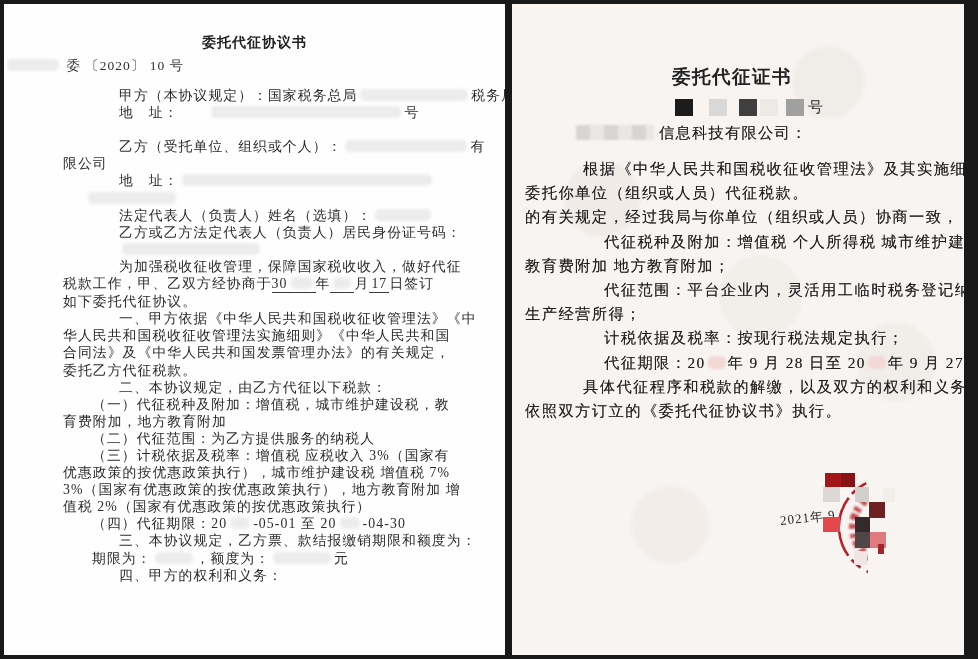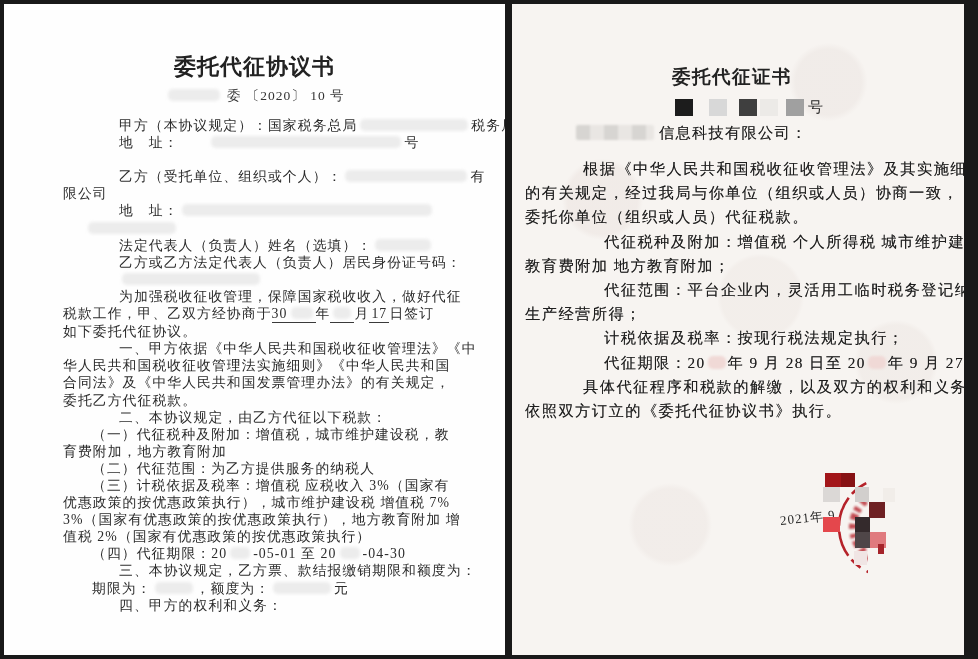--- a/index.html
+++ b/index.html
@@ -12,22 +12,22 @@
   #right-page{left:508px;width:452px;color:#1e1e1e;
       background-color:#f7f4f1;
       background-image:
         radial-gradient(circle at 20% 30%, rgba(214,196,190,.18) 0 6%, transparent 7%),
         radial-gradient(circle at 70% 12%, rgba(205,190,185,.15) 0 5%, transparent 6%),
         radial-gradient(circle at 85% 55%, rgba(210,195,188,.14) 0 7%, transparent 8%),
         radial-gradient(circle at 35% 80%, rgba(215,200,195,.16) 0 6%, transparent 7%),
         radial-gradient(circle at 55% 45%, rgba(225,214,208,.20) 0 9%, transparent 10%);}
   .doc-title{text-align:center;font-family:"Liberation Sans","DejaVu Sans",sans-serif;
              font-weight:bold;color:#222;}
-  #left-title{margin-top:48px;font-size:22px;letter-spacing:1px;}
-  #docno-line{margin-top:5px;text-align:center;font-size:13.5px;letter-spacing:1px;color:#333;}
+  #left-title{margin-top:30px;font-size:14px;letter-spacing:1px;}
+  #docno-line{margin-top:5px;text-align:left;font-size:13.5px;letter-spacing:1px;color:#333;}
   #right-title{margin-top:60px;font-size:18.5px;letter-spacing:1.5px;transform:translateX(-6px);}
   #left-body{margin:12px 0 0 59px;width:390px;font-size:13.8px;letter-spacing:1.1px;
              line-height:17.1px;}
   #right-body{margin:13px 0 0 13px;width:424px;font-size:15.3px;letter-spacing:1.4px;
               line-height:24.2px;text-shadow:0 0 .4px rgba(30,30,30,.55);}
   .ln{min-height:17.1px;white-space:nowrap;}
   #right-body .ln{min-height:24.2px;}
   .ind-para{padding-left:56px;} .ind-list{padding-left:29px;} .ind-left9{padding-left:22px;}
   .ind-p1{padding-left:58px;} .ind-p2{padding-left:79px;}
   .seg-r{display:inline-block;height:12px;border-radius:5px;background:#ececec;
@@ -99,22 +99,22 @@
   <div id="right-page" class="page">
     <div id="right-title" class="doc-title">委托代征证书</div>
     <div id="code-row">
       <span id="code-squares"><span class="sq" style="background: rgb(28, 28, 28); margin-right: 16px;"></span><span class="sq" style="background: rgb(216, 216, 216); margin-right: 12px;"></span><span class="sq" style="background: rgb(63, 63, 63); margin-right: 3px;"></span><span class="sq" style="background: rgb(236, 234, 231); margin-right: 8px;"></span><span class="sq" style="background: rgb(160, 160, 160); margin-right: 2px;"></span></span><span id="code-suffix">号</span>
     </div>
     <div id="company-line">
       <span id="company-redact" style="width: 78px;"></span><span>信息科技有限公司：</span>
     </div>
     <div id="right-body">
         <div class="ln ind-p1"><span class="seg-t">根据《中华人民共和国税收征收管理法》及其实施细则</span></div>
+        <div class="ln"><span class="seg-t">委托你单位（组织或人员）代征税款。</span></div>
         <div class="ln"><span class="seg-t">的有关规定，经过我局与你单位（组织或人员）协商一致，</span></div>
-        <div class="ln"><span class="seg-t">委托你单位（组织或人员）代征税款。</span></div>
         <div class="ln ind-p2"><span class="seg-t">代征税种及附加：增值税 个人所得税 城市维护建设税</span></div>
         <div class="ln"><span class="seg-t">教育费附加 地方教育附加；</span></div>
         <div class="ln ind-p2"><span class="seg-t">代征范围：平台企业内，灵活用工临时税务登记纳税人</span></div>
         <div class="ln"><span class="seg-t">生产经营所得；</span></div>
         <div class="ln ind-p2"><span class="seg-t">计税依据及税率：按现行税法规定执行；</span></div>
         <div class="ln ind-p2"><span class="seg-t">代征期限：20</span><span class="seg-r rp" style="width: 18px;"></span><span class="seg-t">年 9 月 28 日至 20</span><span class="seg-r rp" style="width: 18px;"></span><span class="seg-t">年 9 月 27 日。</span></div>
         <div class="ln ind-p1"><span class="seg-t">具体代征程序和税款的解缴，以及双方的权利和义务，</span></div>
         <div class="ln"><span class="seg-t">依照双方订立的《委托代征协议书》执行。</span></div>
       </div>
 

